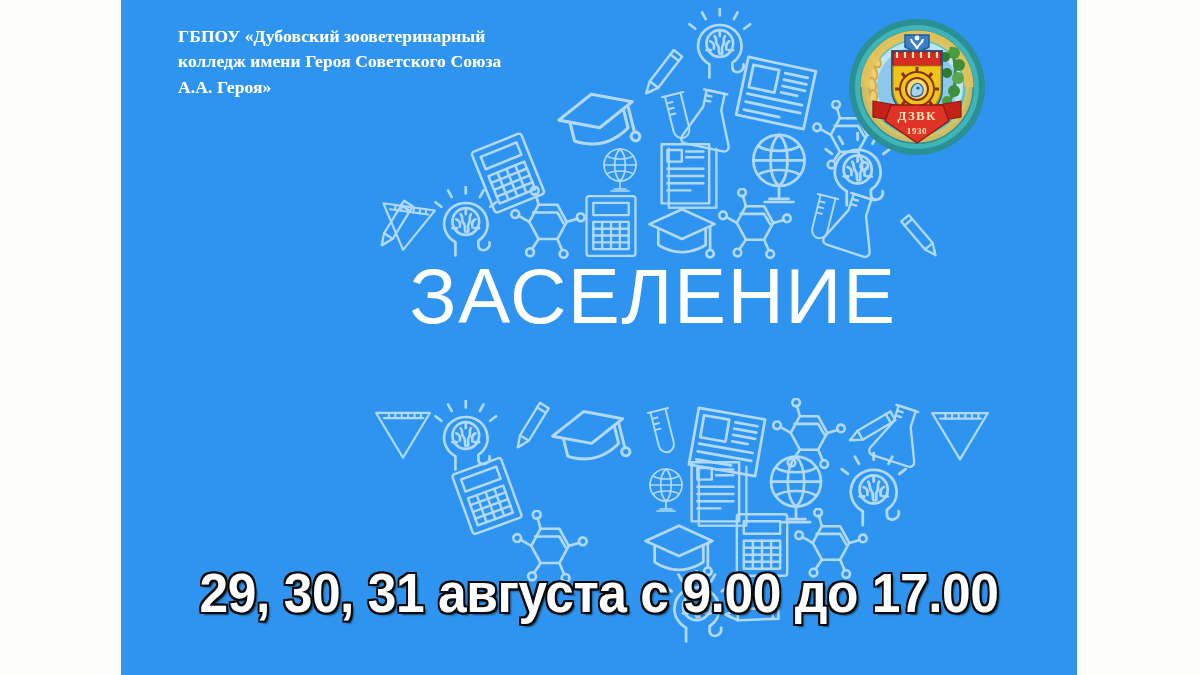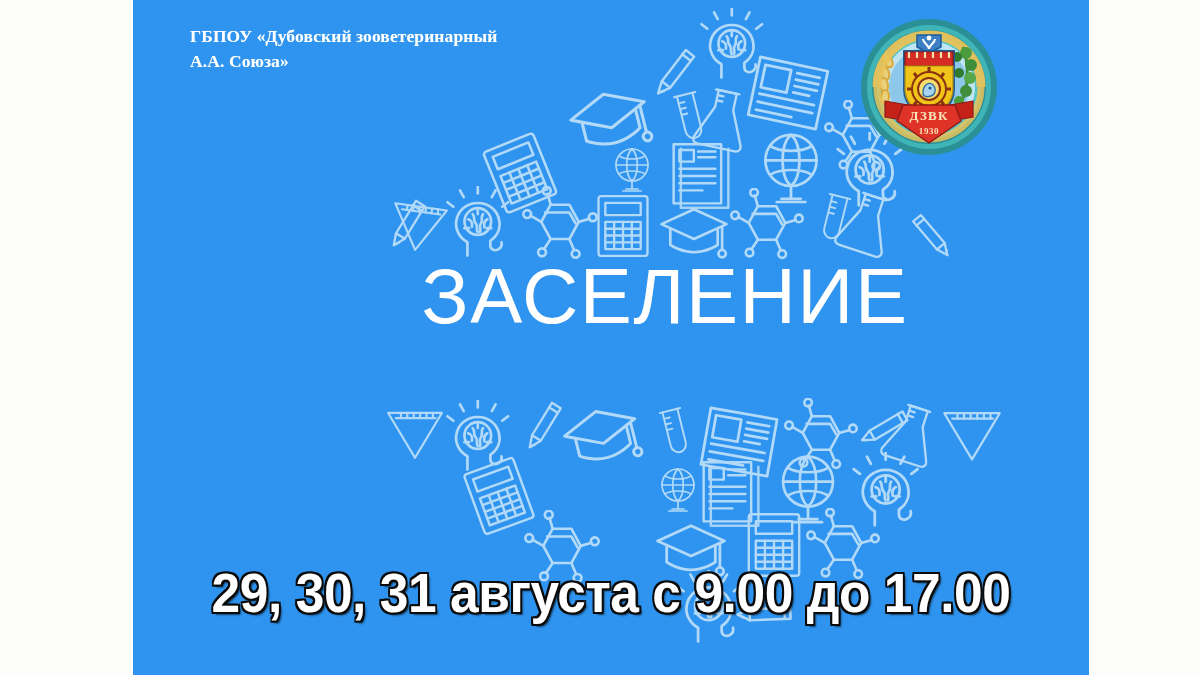--- a/index.html
+++ b/index.html
@@ -17,21 +17,20 @@
   }
   
   #blue-panel {
     position: absolute;
     left: 121px;
     top: 0;
     width: 956px;
     height: 675px;
     background: #2e94ef;
     overflow: hidden;
-    margin-left: 12px;
   }
   
   #college-name {
     position: absolute;
     left: 57px;
     top: 24px;
     width: 400px;
     color: #ffffff;
     font-family: "Liberation Serif", serif;
     font-weight: bold;
@@ -293,21 +292,22 @@
         <use href="#ic-calc" x="606" y="510" width="70" height="70"></use>
         <use href="#ic-mol" x="672" y="508" width="76" height="76"></use>
 
         <use href="#ic-brain" x="540" y="570" width="76" height="76"></use>
         <use href="#ic-pencil" x="600" y="584" width="62" height="62" transform="rotate(50 631 615)"></use>
       </g>
     </svg>
 
     <div id="college-name">
       <div>ГБПОУ «Дубовский зооветеринарный</div>
-      <div>А.А. Союза»</div>
+      <div>колледж имени Героя Советского Союза</div>
+      <div>А.А. Героя»</div>
     </div>
 
     <svg id="emblem" viewBox="0 0 140 140" xmlns="http://www.w3.org/2000/svg">
 
       <circle cx="70" cy="70" r="68" fill="#2b8f96"></circle>
       <circle cx="70" cy="70" r="62" fill="#3fb5b8"></circle>
       <circle cx="70" cy="70" r="57" fill="#2b8f96"></circle>
       <circle cx="70" cy="70" r="52" fill="#56c5c6"></circle>
 
       <circle cx="70" cy="70" r="46" fill="#bfe4f2"></circle>

